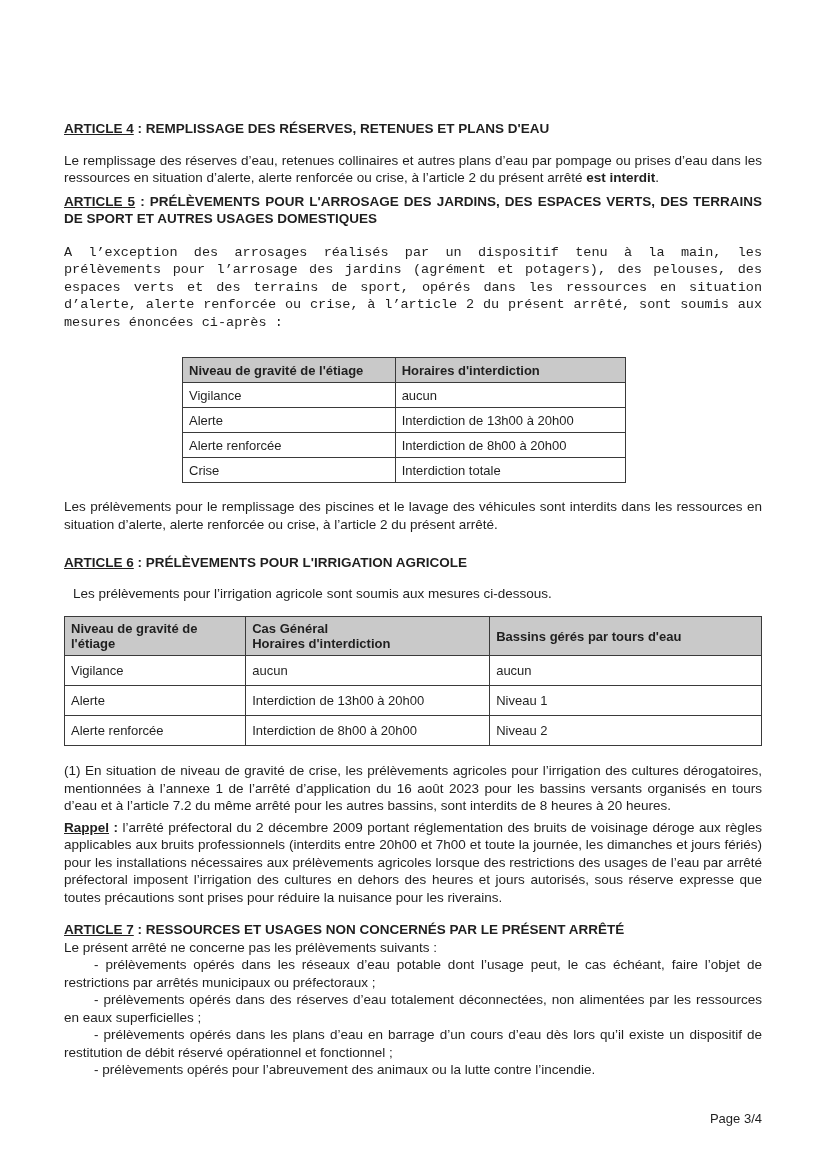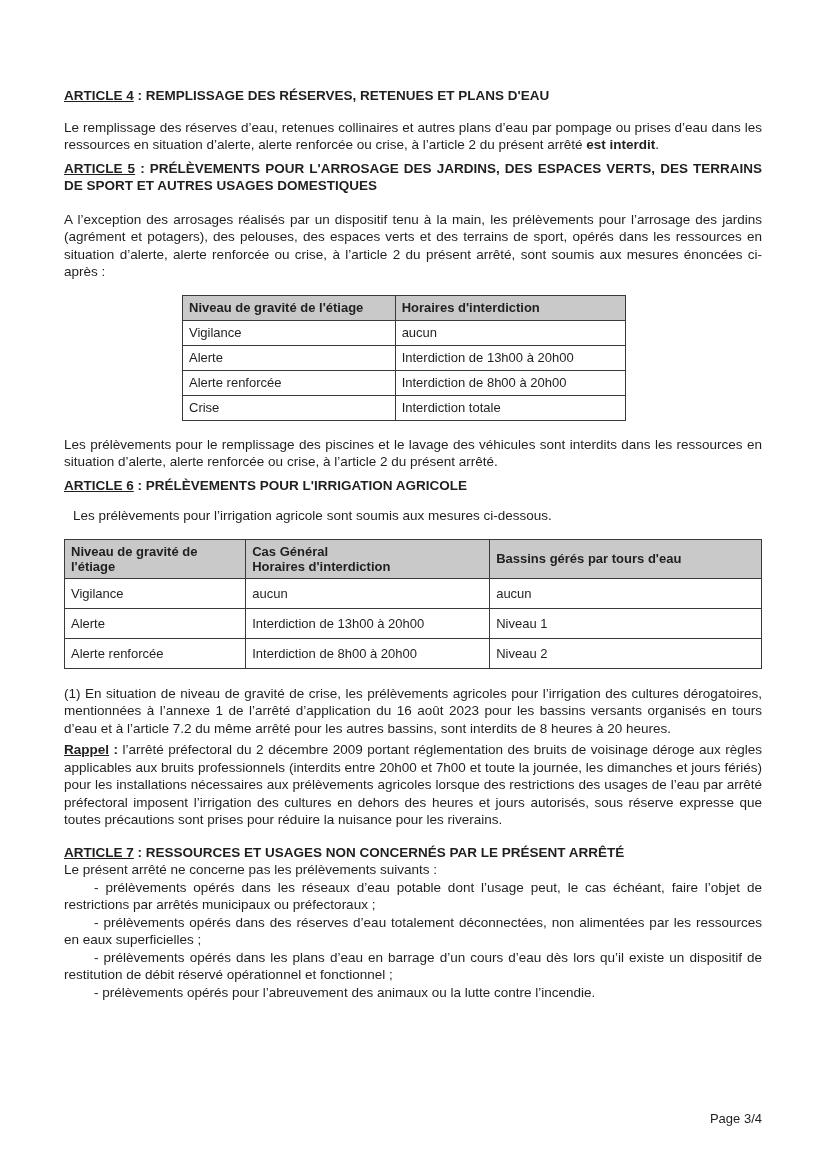--- a/index.html
+++ b/index.html
@@ -12,41 +12,41 @@
   html,body{background:#ffffff;}
   body{
     width:826px;height:1169px;
     font-family:"Liberation Sans","DejaVu Sans",sans-serif;
     color:var(--text);
   }
   .page{
     position:relative;
     width:826px;height:1169px;
     background:var(--page-bg);
-    padding:87px 64px 0 64px;
+    padding:120px 64px 0 64px;
     font-size:13.5px;
     line-height:17.5px;
   }
   .heading{
     font-size:13.5px;
     font-weight:bold;
     text-align:justify;
     line-height:17.5px;
   }
   .art-label{text-decoration:underline;}
   .para{text-align:justify;}
   .u{text-decoration:underline;}
   b,strong{font-weight:bold;}
 
   .h-a4{margin-bottom:14px;}
   .p-a4{margin-bottom:6px;}
   .h-a5{margin-bottom:16px;}
-  .p-a5{margin-bottom:14px;}
+  .p-a5{margin-bottom:26px;font-family:Liberation Mono, monospace;}
   .tbl1-wrap{margin-bottom:15px;}
-  .p-piscines{margin-bottom:6px;}
+  .p-piscines{margin-bottom:21px;}
   .h-a6{margin-bottom:13px;}
   .p-a6{margin-bottom:14px;margin-left:9px;}
   .tbl2-wrap{margin-bottom:16px;}
   .p-note{margin-bottom:4px;}
   .p-rappel{margin-bottom:15px;}
   .h-a7{margin-bottom:0;}
   .bullet{ text-align:justify; text-indent:30px; }
 
   table{
     border-collapse:collapse;

